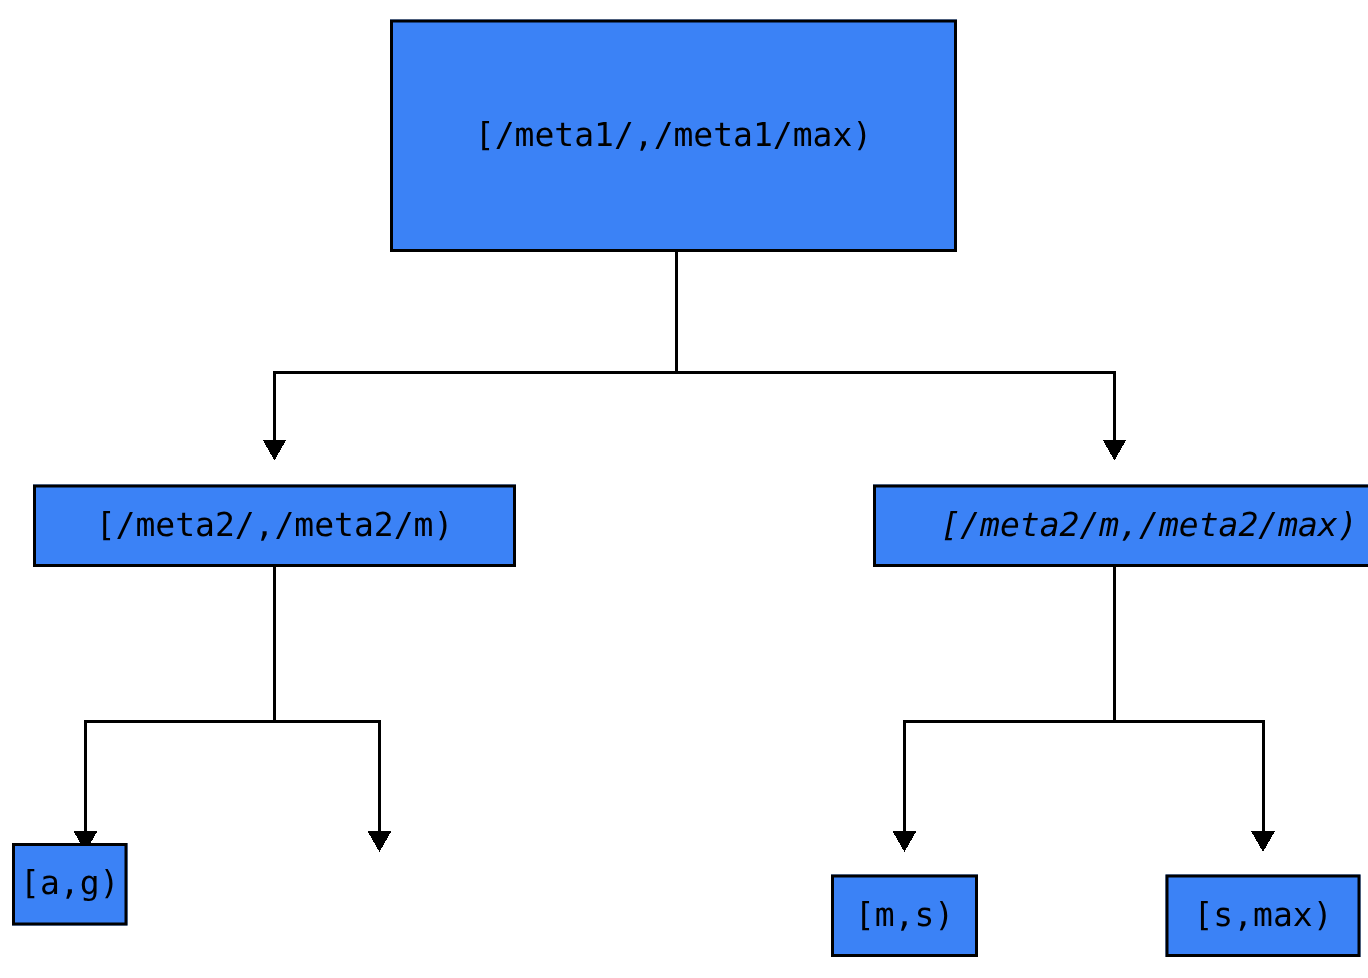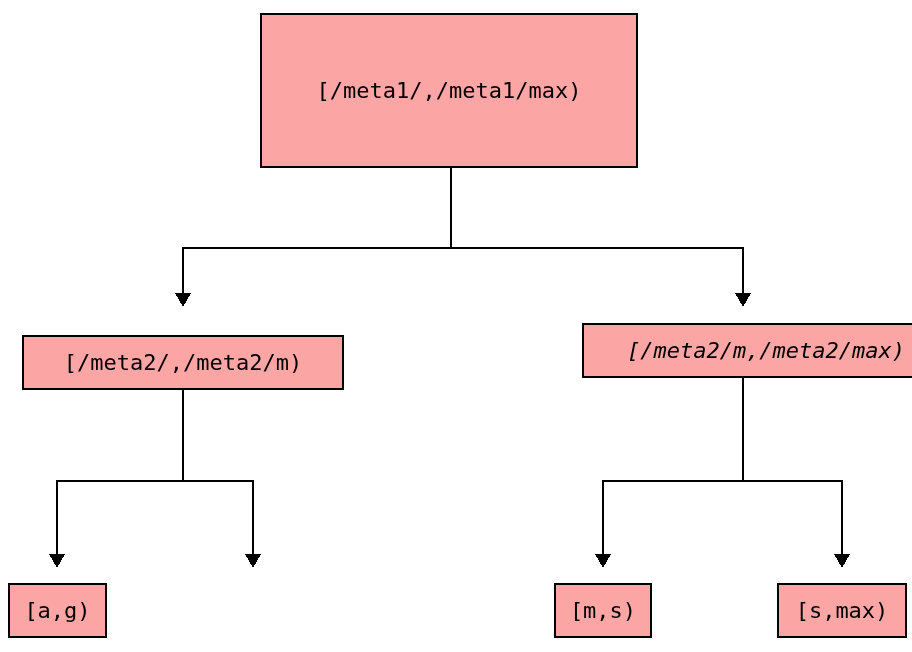--- a/index.html
+++ b/index.html
@@ -28,33 +28,33 @@
     stroke-width: 2;
   }
   .edges polygon {
     fill: #000000;
     stroke: none;
   }
   .node {
     position: absolute;
     box-sizing: border-box;
     border: 2px solid #000000;
-    background: #fca5a5;
+    background: #3b82f6;
     display: flex;
     align-items: center;
     justify-content: center;
     font-size: 22px;
     font-weight: 500;
     white-space: pre;
     text-align: center;
   }
   .node-root  { left: 260px; top: 13px;  width: 378px; height: 155px; }
-  .node-l2l   { left: 22px;  top: 323px; width: 322px; height: 55px; margin-top: 12px; }
+  .node-l2l   { left: 22px;  top: 323px; width: 322px; height: 55px; }
   .node-l2r   { left: 582px; top: 323px; width: 368px; height: 55px; font-style: italic; }
-  .node-leaf1 { left: 8px;   top: 583px; width: 99px;  height: 55px; }
+  .node-leaf1 { left: 8px;   top: 562px; width: 77px;  height: 55px; }
   .node-leaf2 { left: 203px; top: 583px; width: 99px;  height: 55px; }
   .node-leaf3 { left: 554px; top: 583px; width: 98px;  height: 55px; }
   .node-leaf4 { left: 777px; top: 583px; width: 130px; height: 55px; }
 </style>
 </head>
 <body>
 
 <div class="canvas">
 
   <svg class="edges" viewBox="0 0 912 652" xmlns="http://www.w3.org/2000/svg" shape-rendering="crispEdges">

